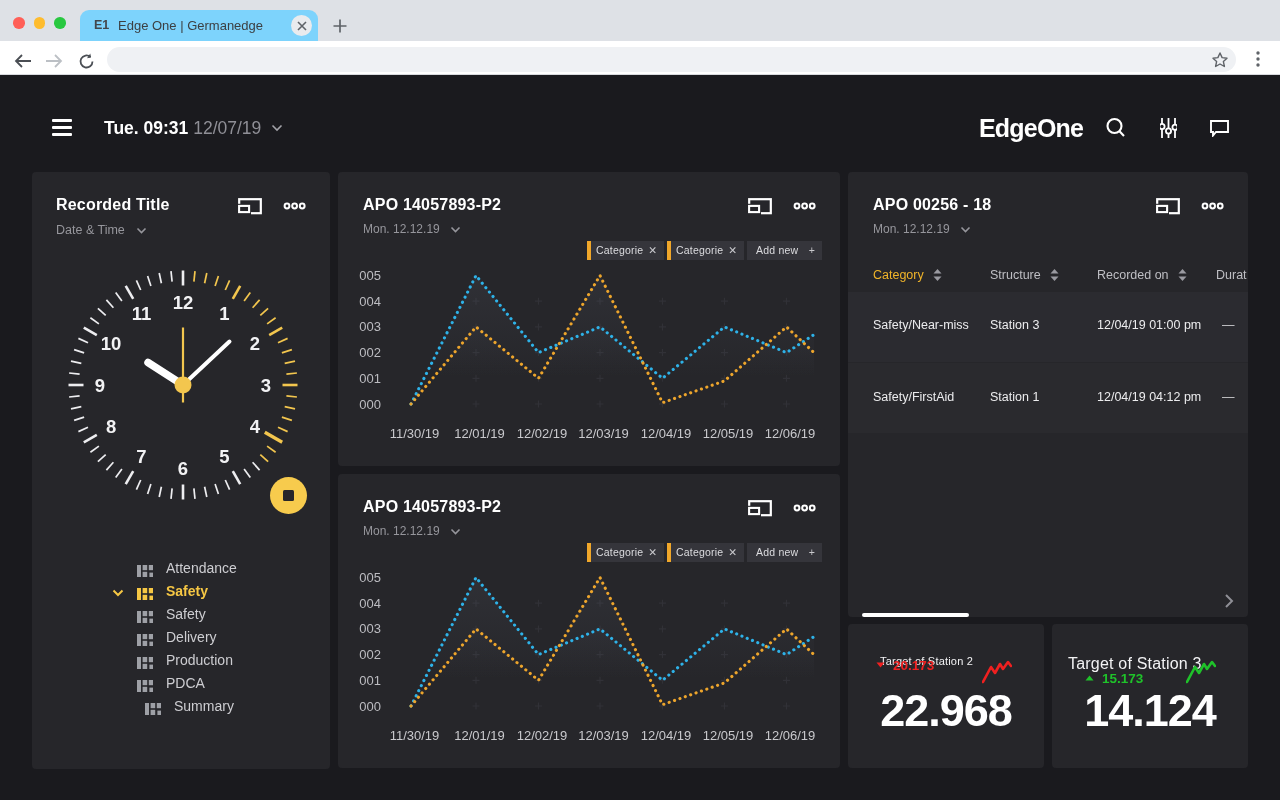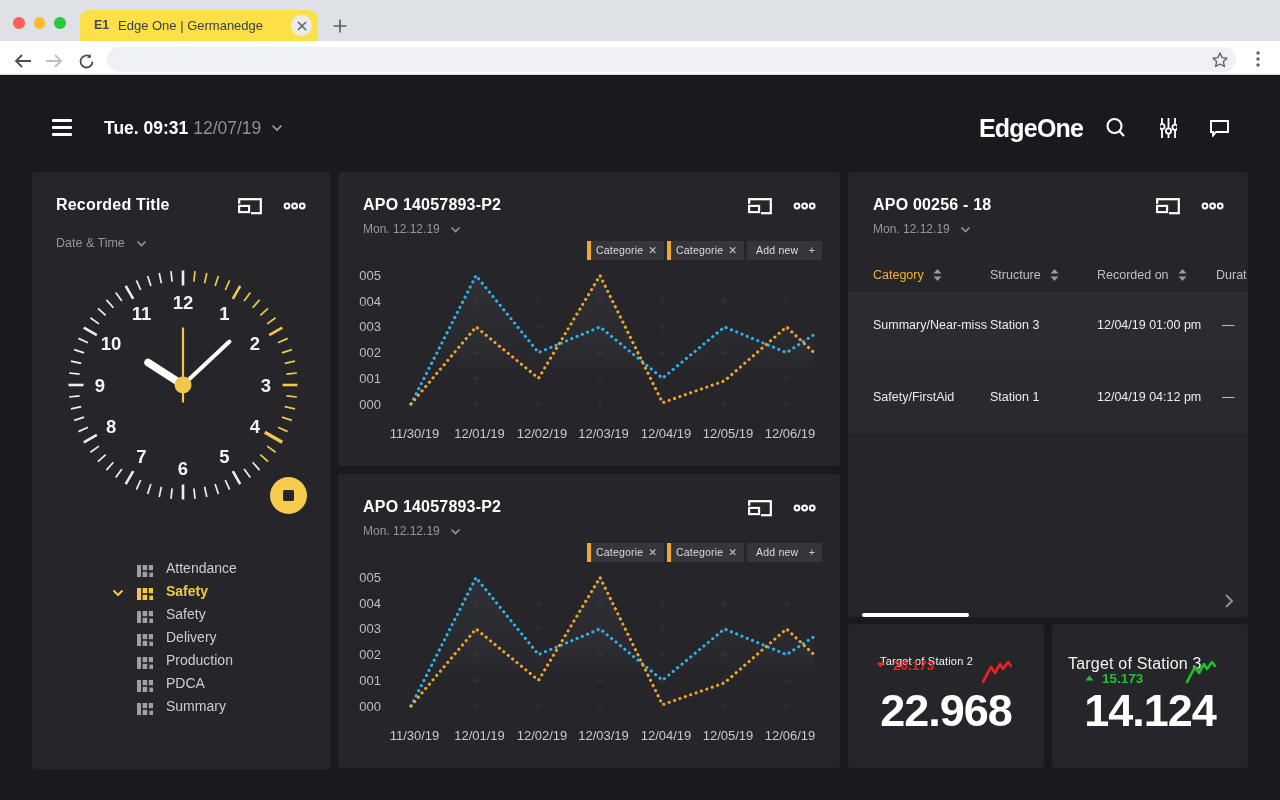--- a/index.html
+++ b/index.html
@@ -3,21 +3,21 @@
 * {margin:0;padding:0;box-sizing:border-box}
 body {width:1280px;height:800px;overflow:hidden;font-family:"Liberation Sans",sans-serif;background:#1a1a1e}
 .abs {position:absolute}
 .card {position:absolute;background:#26262a;border-radius:4px}
 </style></head><body>
 
 <div class="abs" style="left:0;top:0;width:1280px;height:41px;background:#dee1e6">
   <div class="abs" style="left:13px;top:17px;width:11.5px;height:11.5px;border-radius:50%;background:#ff5f57"></div>
   <div class="abs" style="left:33.5px;top:17px;width:11.5px;height:11.5px;border-radius:50%;background:#febc2e"></div>
   <div class="abs" style="left:54px;top:17px;width:11.5px;height:11.5px;border-radius:50%;background:#28c840"></div>
-  <div class="abs" style="left:80px;top:10px;width:238px;height:31px;background:#fde047;border-radius:9px 9px 0 0">
+  <div class="abs" style="left:80px;top:10px;width:238px;height:31px;background:#7dd3fc;border-radius:9px 9px 0 0">
     <div class="abs" style="left:14px;top:8px;font-size:12.5px;font-weight:bold;color:#43464b">E1</div>
     <div class="abs" style="left:38px;top:8px;font-size:13px;color:#3c4043">Edge One | Germanedge</div>
     <div class="abs" style="left:211px;top:5px;width:21px;height:21px;border-radius:50%;background:#e9ebee"></div>
     <svg width="10" height="10" viewBox="0 0 10 10" class="abs" style="left:216.5px;top:10.5px">
         <path d="M1,1 L9,9 M9,1 L1,9" stroke="#5f6368" stroke-width="1.6"></path>
       </svg>
   </div>
   <svg width="14" height="14" viewBox="0 0 14 14" class="abs" style="left:333px;top:19px">
       <path d="M7,0.5 V13.5 M0.5,7 H13.5" stroke="#5f6368" stroke-width="1.7"></path>
     </svg>
@@ -83,21 +83,21 @@
 <rect x="1.2" y="1.2" width="21.6" height="14" fill="none" stroke="#fff" stroke-width="2.2"></rect>
 <rect x="-2" y="5.8" width="15" height="12" fill="#26262a"></rect>
 <rect x="1.1" y="7.9" width="10" height="6.2" fill="none" stroke="#fff" stroke-width="2.1"></rect>
 </svg>
         <svg width="26" height="10" viewBox="0 0 26 10" style="position:absolute;right:22px;top:3px">
 <circle cx="5" cy="5" r="2.4" fill="none" stroke="#fff" stroke-width="2"></circle>
 <circle cx="12.6" cy="5" r="2.4" fill="none" stroke="#fff" stroke-width="2"></circle>
 <circle cx="20.2" cy="5" r="2.4" fill="none" stroke="#fff" stroke-width="2"></circle>
 </svg>
       </div>
-    <div style="position:absolute;left:24px;top:64px;font-size:12.5px;color:#96969c">Date &amp; Time
+    <div style="position:absolute;left:24px;top:51px;font-size:12.5px;color:#96969c">Date &amp; Time
       <svg width="11" height="7" viewBox="0 0 11 7" style="margin-left:8px">
           <path d="M1.5,1.5 L5.5,5.5 L9.5,1.5" fill="none" stroke="#96969c" stroke-width="1.6"></path>
         </svg></div>
     <svg width="240" height="240" style="position:absolute;left:31px;top:93px">
         <line x1="120.0" y1="20.5" x2="120.0" y2="5.5" stroke="#ededf0" stroke-width="2.6"></line>
         <line x1="130.9" y1="16.6" x2="132.0" y2="6.1" stroke="#f3c64e" stroke-width="1.7"></line>
         <line x1="141.6" y1="18.3" x2="143.8" y2="8.0" stroke="#f3c64e" stroke-width="1.7"></line>
         <line x1="152.1" y1="21.1" x2="155.4" y2="11.1" stroke="#f3c64e" stroke-width="1.7"></line>
         <line x1="162.3" y1="25.0" x2="166.6" y2="15.4" stroke="#f3c64e" stroke-width="1.7"></line>
         <line x1="169.8" y1="33.8" x2="177.2" y2="20.8" stroke="#f3c64e" stroke-width="2.6"></line>
@@ -243,21 +243,21 @@
             <g fill="#9ea0a6">
 <rect x="0" y="0" width="4" height="12"></rect>
               <rect x="5.6" y="0" width="4.6" height="5.2"></rect>
 <rect x="5.6" y="6.8" width="4.6" height="5.2"></rect>
               <rect x="11.8" y="0" width="4.2" height="5.2"></rect>
 <rect x="12.4" y="7.6" width="3.6" height="4.4"></rect>
             </g>
           </svg></div>
 <div style="position:absolute;left:134px;top:2px;font-size:14px;color:#cdcdd1;font-weight:normal">PDCA</div>
       </div>
-      <div style="position:absolute;left:0;top:524px;width:100%;height:23px">
+      <div style="position:absolute;left:8px;top:524px;width:100%;height:23px">
 <div style="position:absolute;left:105px;top:5px"><svg width="16" height="12" viewBox="0 0 16 12">
             <g fill="#9ea0a6">
 <rect x="0" y="0" width="4" height="12"></rect>
               <rect x="5.6" y="0" width="4.6" height="5.2"></rect>
 <rect x="5.6" y="6.8" width="4.6" height="5.2"></rect>
               <rect x="11.8" y="0" width="4.2" height="5.2"></rect>
 <rect x="12.4" y="7.6" width="3.6" height="4.4"></rect>
             </g>
           </svg></div>
 <div style="position:absolute;left:134px;top:2px;font-size:14px;color:#cdcdd1;font-weight:normal">Summary</div>
@@ -419,21 +419,21 @@
             <g fill="#9a9aa1">
 <path d="M4.5,0 L8.5,4.5 L0.5,4.5 Z"></path>
               <path d="M4.5,12 L8.5,7.5 L0.5,7.5 Z"></path>
             </g>
           </svg></span>
       <span style="position:absolute;left:368px">Durat</span>
     </div>
     <div style="position:absolute;left:0;top:120px;width:100%;height:70px;background:#2b2b30"></div>
     <div style="position:absolute;left:0;top:191px;width:100%;height:70px;background:#2a2a2e"></div>
     <div style="position:absolute;left:0;top:146px;width:100%;font-size:12.5px;color:#ececee">
-      <span style="position:absolute;left:25px">Summary/Near-miss</span>
+      <span style="position:absolute;left:25px">Safety/Near-miss</span>
       <span style="position:absolute;left:142px">Station 3</span>
       <span style="position:absolute;left:249px">12/04/19 01:00 pm</span>
       <span style="position:absolute;left:374px;color:#cfcfd2">—</span>
     </div>
     <div style="position:absolute;left:0;top:218px;width:100%;font-size:12.5px;color:#ececee">
       <span style="position:absolute;left:25px">Safety/FirstAid</span>
       <span style="position:absolute;left:142px">Station 1</span>
       <span style="position:absolute;left:249px">12/04/19 04:12 pm</span>
       <span style="position:absolute;left:374px;color:#cfcfd2">—</span>
     </div>

